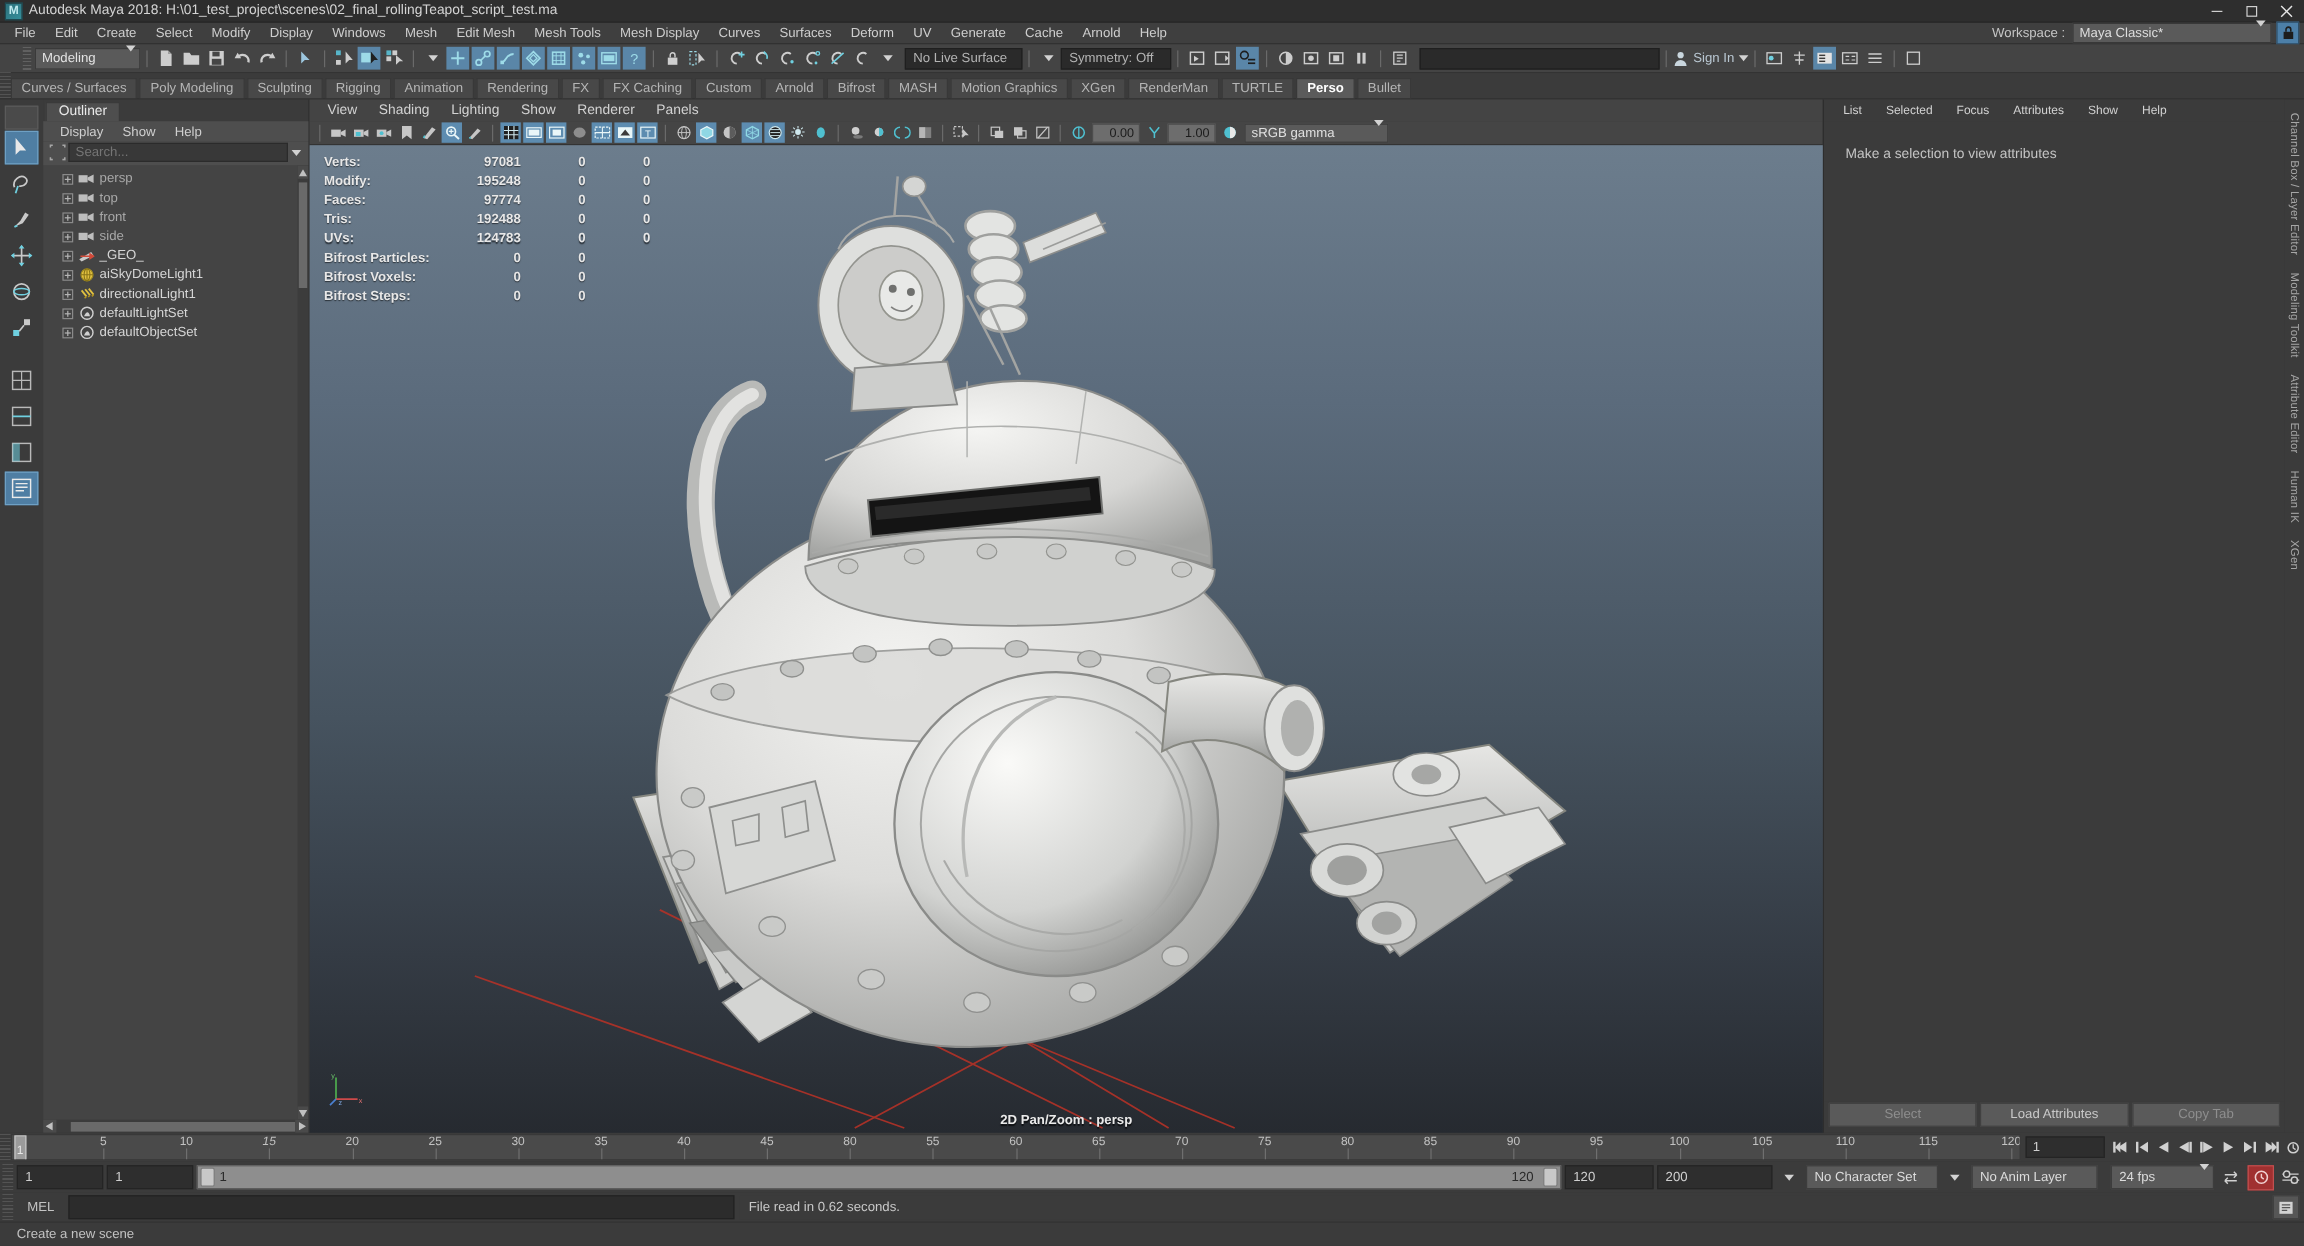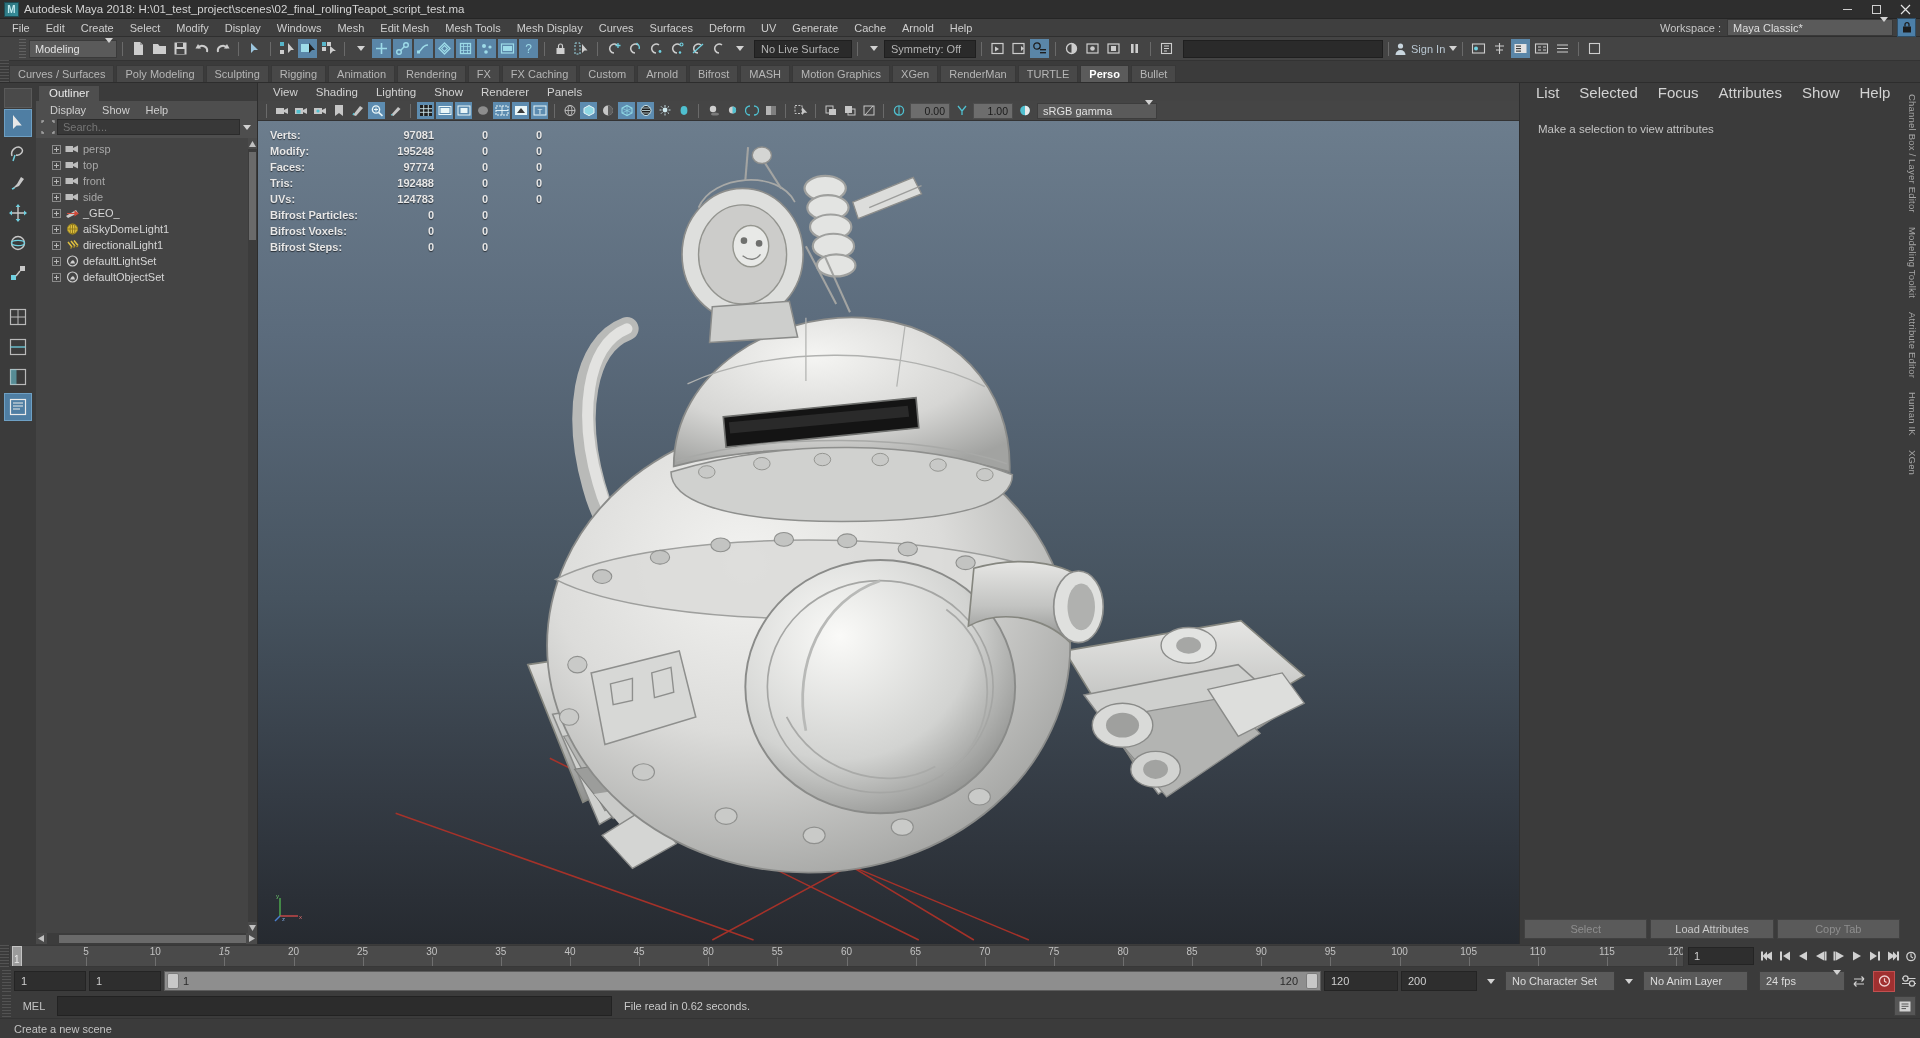--- a/index.html
+++ b/index.html
@@ -140,21 +140,21 @@
   .hud-row { display:flex; height:16px; align-items:center; font-size:11px; font-weight:bold; color:#e8e8e8; text-shadow:0 1px 1px rgba(0,0,0,.6);}
   .hud-k { width:92px; }
   .hud-v1 { width:72px; text-align:right; }
   .hud-v2 { width:54px; text-align:right; }
   .axis-gizmo { position:absolute; left:16px; bottom:22px; width:30px; height:30px;}
   .vp-caption { position:absolute; bottom:4px; left:0; right:0; text-align:center; font-size:11px; font-weight:bold; color:#eaeaea; text-shadow:0 1px 1px rgba(0,0,0,.7);}
 
   
   .attrcol { width:385px; flex:0 0 385px; background:#3b3b3b; display:flex; flex-direction:column; border-left:1px solid #2d2d2d;}
   .attr-menus { height:18px; display:flex; align-items:center; background:#3b3b3b; padding-left:6px; }
-  .am { font-size:15px; color:#d2d2d2; padding:0 10px; }
+  .am { font-size:10px; color:#d2d2d2; padding:0 10px; }
   .attr-body { flex:1 1 auto; background:#3b3b3b; padding:22px 0 0 18px; }
   .attr-msg { font-size:11.5px; color:#c4c4c4; }
   .attr-buttons { height:22px; display:flex; align-items:center; gap:3px; padding:0 4px 4px 4px; flex:0 0 26px;}
   .abtn { flex:1 1 0; height:20px; background:#5a5a5a; border:1px solid #414141; display:flex; align-items:center; justify-content:center; font-size:11px; color:#c9c9c9;}
   .abtn.dim { color:#8e8e8e; }
 
   
   .vtabs { width:16px; flex:0 0 16px; background:#3b3b3b; display:flex; flex-direction:column; align-items:center; padding-top:4px;}
   .vtab { writing-mode: vertical-rl; font-size:9.5px; color:#a6a6a6; margin:7px 0; letter-spacing:.2px; white-space:nowrap;}
 
@@ -1208,20 +1208,21 @@
           <svg width="30" height="30" viewBox="0 0 30 30">
             <path d="M6 24 V6" stroke="#4faf4f" stroke-width="1.4"></path>
             <path d="M6 24 H24" stroke="#cf4a4a" stroke-width="1.4"></path>
             <path d="M6 24 L1 29" stroke="#4a7fcf" stroke-width="1.4"></path>
             <text x="2" y="6" font-size="6" fill="#6ec96e" font-family="Liberation Sans">y</text>
             <text x="25" y="27" font-size="6" fill="#e07070" font-family="Liberation Sans">x</text>
             <text x="8" y="29" font-size="6" fill="#7fa8e0" font-family="Liberation Sans">z</text>
           </svg>
         </div>
 
+        <div class="vp-caption">2D Pan/Zoom : persp</div>
       </div>
     </div>
 
     <div class="attrcol">
       <div class="attr-menus">
         <div class="am">List</div>
         <div class="am">Selected</div>
         <div class="am">Focus</div>
         <div class="am">Attributes</div>
         <div class="am">Show</div>
@@ -1363,21 +1364,21 @@
     <div class="ts-grip"></div>
     <div class="rfield" style="width:72px;">1</div>
     <div class="rfield" style="width:72px;">1</div>
     <div class="rangebar">
       <div class="rb-handle" style="left:2px;"></div>
       <div class="rb-lbl" style="left:18px;">1</div>
       <div class="rb-lbl" style="right:22px;">120</div>
       <div class="rb-handle" style="right:2px;"></div>
     </div>
     <div class="rfield" style="width:74px;">120</div>
-    <div class="rfield" style="width:76px;">200</div>
+    <div class="rfield" style="width:96px;">200</div>
     <div class="rbtn">
         <span class="caret-dn"></span>
       </div>
     <div class="ccombo" style="width:110px;">
       <span>No Character Set</span>
     </div>
     <div class="rbtn">
         <span class="caret-dn"></span>
       </div>
     <div class="ccombo" style="width:105px;">

